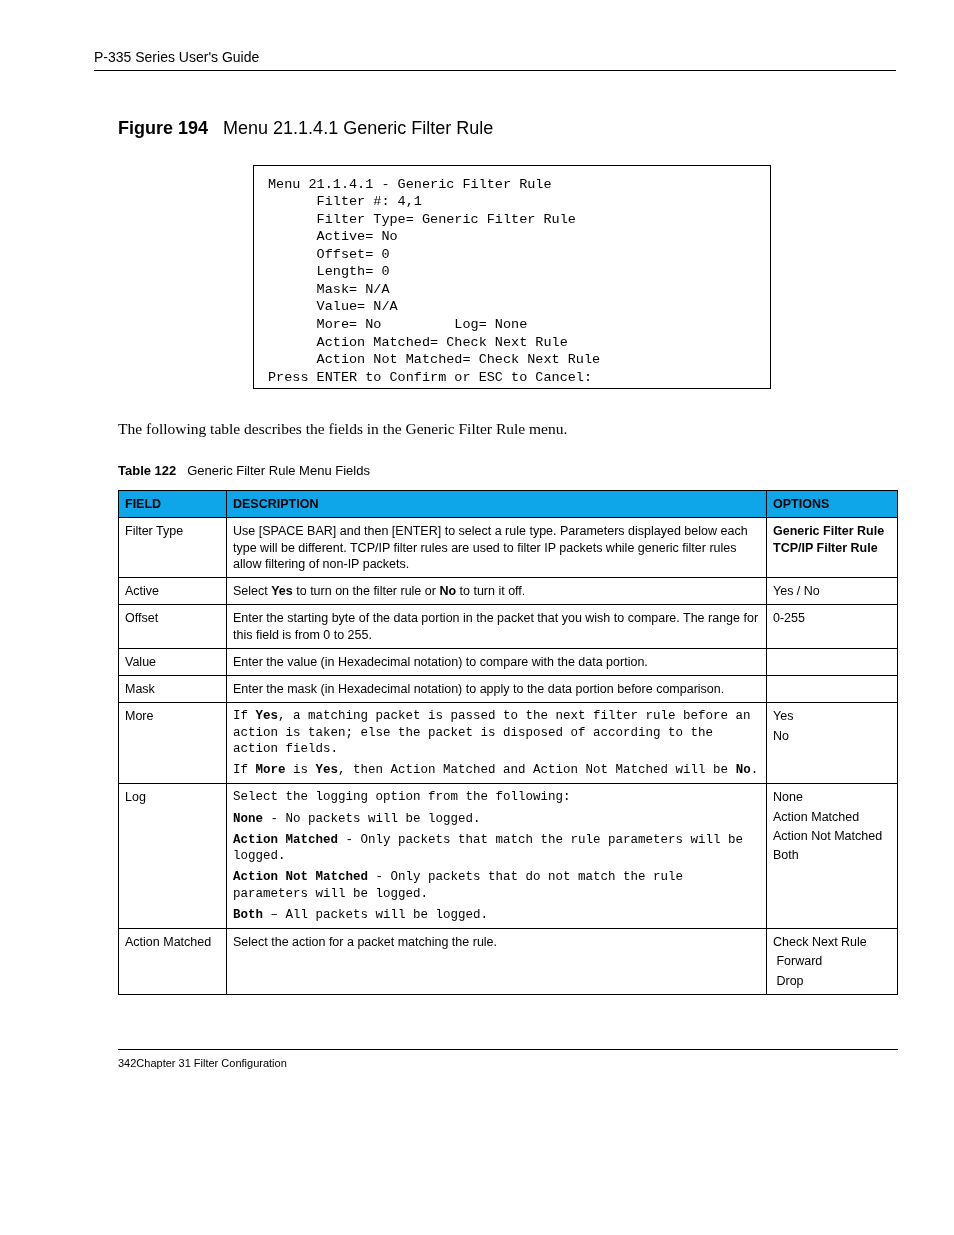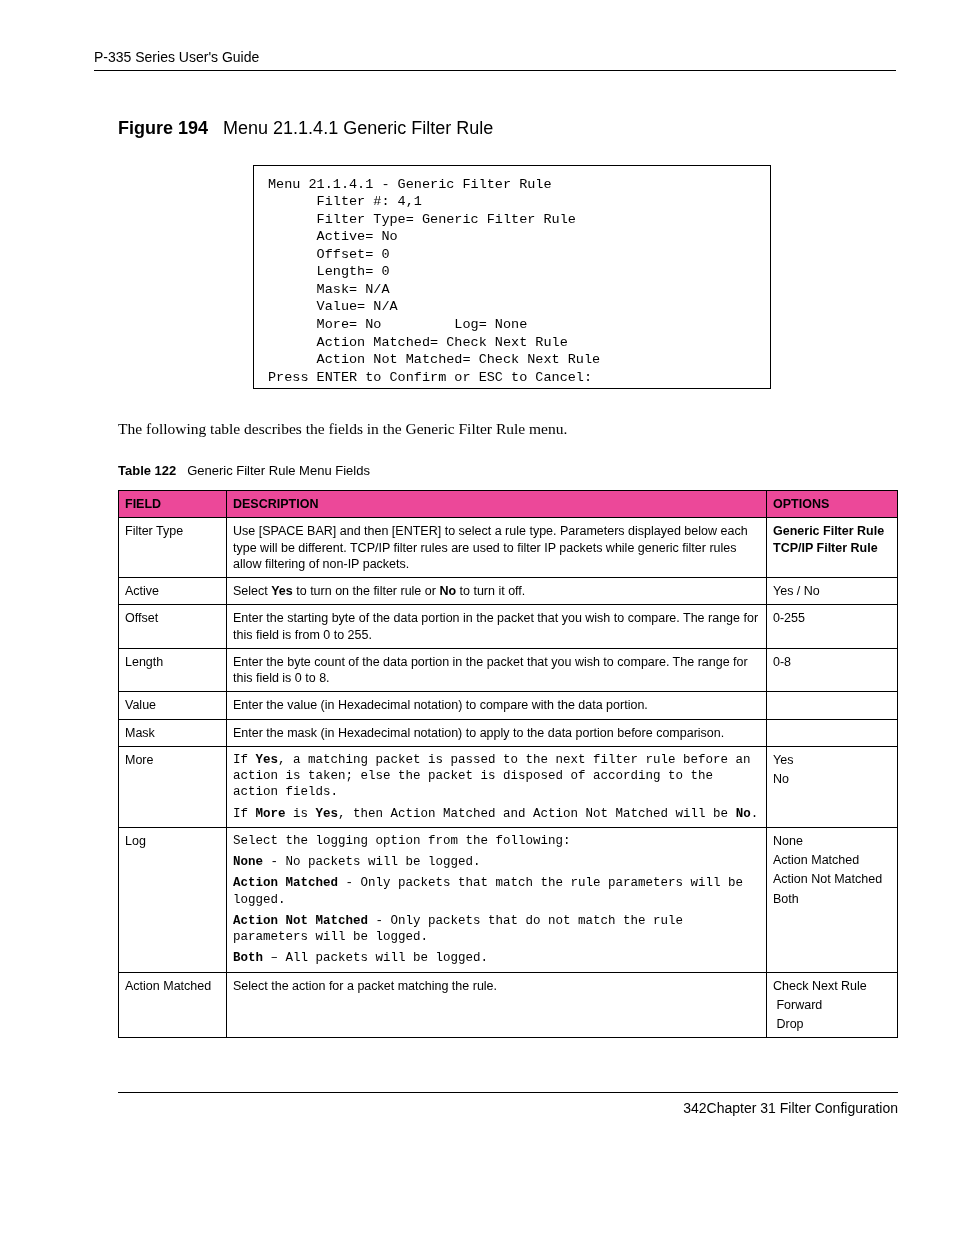--- a/index.html
+++ b/index.html
@@ -50,36 +50,36 @@
     width: 780px;
     font-size: 12.5px;
   }
   table.fields th, table.fields td {
     border: 1px solid #000;
     padding: 5px 6px;
     vertical-align: top;
     text-align: left;
   }
   table.fields th {
-    background: #ec4899;
+    background: #0ea5e9;
     font-weight: bold;
   }
   .col-field { width: 95px; }
   .col-opts  { width: 118px; }
   .desc p { margin: 0 0 5px 0; font-family: Liberation Mono, monospace; }
   .desc p:last-child { margin-bottom: 0; }
   .opts-line { display: block; margin-bottom: 3px; }
   .opts-line:last-child { margin-bottom: 0; }
   .footer {
     display: flex;
-    justify-content: flex-end;
+    justify-content: flex-start;
     border-top: 1px solid #000;
     padding-top: 6px;
     margin-top: 54px;
-    font-size: 14px;
+    font-size: 11px;
     margin-left: 60px;
     margin-right: 0;
     width: 780px;
   }
 </style>
 </head>
 <body>
 
 <div class="header-line">
   <span>P-335 Series User's Guide</span>
@@ -126,25 +126,20 @@
         <td class="col-field">Active</td>
         <td class="desc">Select <b>Yes</b> to turn on the filter rule or <b>No</b> to turn it off.</td>
         <td class="col-opts">Yes / No</td>
       </tr>
       <tr>
         <td class="col-field">Offset</td>
         <td class="desc">Enter the starting byte of the data portion in the packet that you wish to compare. The range for this field is from 0 to 255.</td>
         <td class="col-opts">0-255</td>
       </tr>
       <tr>
-        <td class="col-field">Length</td>
-        <td class="desc">Enter the byte count of the data portion in the packet that you wish to compare. The range for this field is 0 to 8.</td>
-        <td class="col-opts">0-8</td>
-      </tr>
-      <tr>
         <td class="col-field">Value</td>
         <td class="desc">Enter the value (in Hexadecimal notation) to compare with the data portion.</td>
         <td class="col-opts"></td>
       </tr>
       <tr>
         <td class="col-field">Mask</td>
         <td class="desc">Enter the mask (in Hexadecimal notation) to apply to the data portion before comparison.</td>
         <td class="col-opts"></td>
       </tr>
       <tr>

